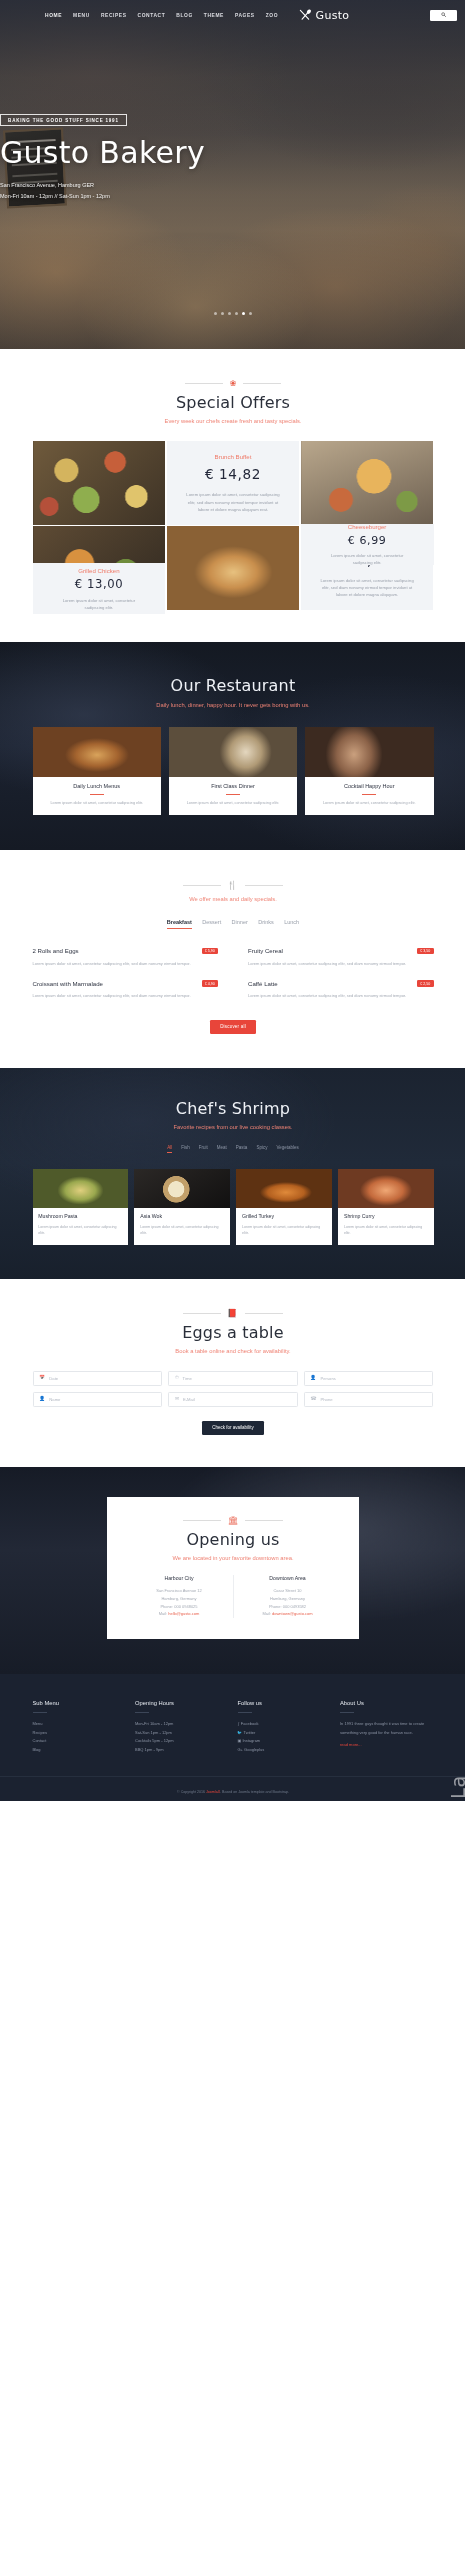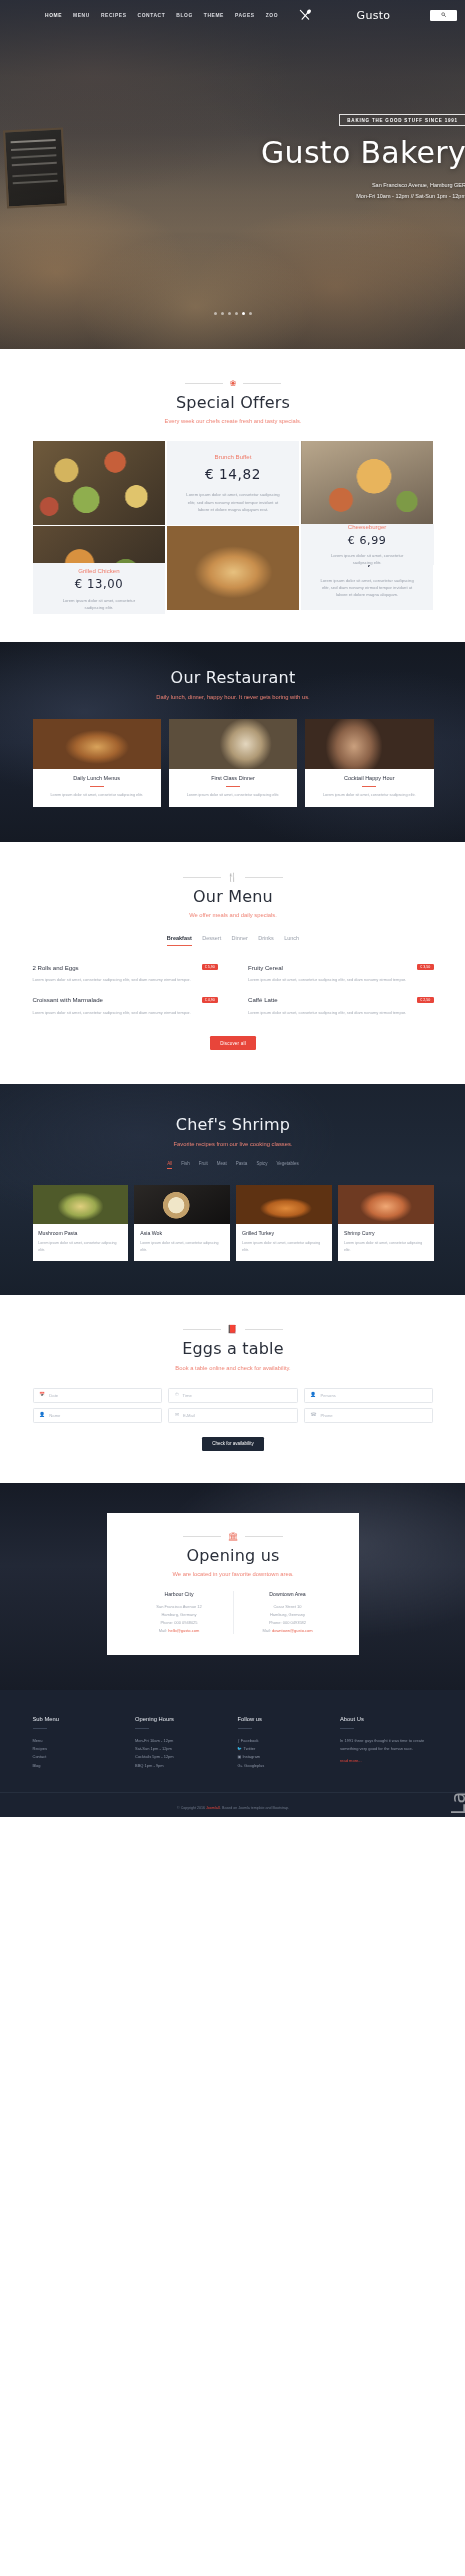--- a/index.html
+++ b/index.html
@@ -71,34 +71,34 @@
     opacity: .92;
   }
   .nav a.active { color: #ffffff; }
   .brand {
     display: flex; align-items: center; gap: 3.9px;
     margin-left: 19.4px;
   }
   .brand-logo { width: 14.2px; height: 14.2px; display: block; }
   .brand-name {
     color: #fff; font-size: 11px; letter-spacing: 0.3px;
-    font-family: "DejaVu Sans", sans-serif; font-weight: 400; margin-left: 41px;
+    font-family: "DejaVu Sans", sans-serif; font-weight: 400;
   }
   .search-box {
     margin-left: auto;
     width: 27px; height: 11px;
     background: #fff; border-radius: 1.3px;
     display: flex; align-items: center; justify-content: center;
   }
   .search-box svg { width: 5.2px; height: 5.2px; }
 
   
   .hero-content {
     position: relative; z-index: 5;
-    text-align: right;
+    text-align: left;
     padding-top: 83px;
   }
   .hero-badge {
     display: inline-block;
     border: 0.6px solid rgba(255,255,255,.85);
     color: #fff;
     font-size: 4.5px; letter-spacing: 0.8px; font-weight: 600;
     padding: 2.6px 7.1px 1.9px;
   }
   .hero-title {
@@ -189,21 +189,21 @@
     color: #9aa0ab; font-size: 4.2px; line-height: 1.75;
     margin-top: 9px; max-width: 97px;
   }
 
   
   .restaurant {
     background:
       radial-gradient(ellipse 233px 116px at 18% 35%, rgba(60,70,92,.55), transparent 70%),
       radial-gradient(ellipse 246px 129px at 82% 60%, rgba(46,54,72,.6), transparent 72%),
       linear-gradient(180deg,#141922 0%, #1b2230 50%, #151a24 100%);
-    padding: 26px 0 35px;
+    padding: 34px 0 35px;
   }
   .rest-grid {
     margin-top: 19.4px;
     display: grid; grid-template-columns: repeat(3, 1fr); gap: 7.8px;
   }
   .rest-card { background: #fff; }
   .rest-img { height: 50px; background-size: cover; background-position: center; }
   .ri-1 { background:
       radial-gradient(ellipse 32px 17px at 50% 56%, #d9a35b, #a4642f 65%, #6d4122),
       linear-gradient(160deg,#4c3a28,#241c16); }
@@ -514,21 +514,20 @@
   </section>
 
   <section class="menu">
     <div class="wrap">
       <div class="sec-head">
         <div class="ornament">
           <span class="line"></span>
           <span class="glyph">🍴</span>
           <span class="line"></span>
         </div>
-        <h2 class="sec-title">Our Menu</h2>
         <p class="sec-sub">We offer meals and daily specials.</p>
       </div>
 
       <div class="menu-tabs">
         <a href="#" class="active">Breakfast</a>
         <a href="#">Dessert</a>
         <a href="#">Dinner</a>
         <a href="#">Drinks</a>
         <a href="#">Lunch</a>
       </div>

